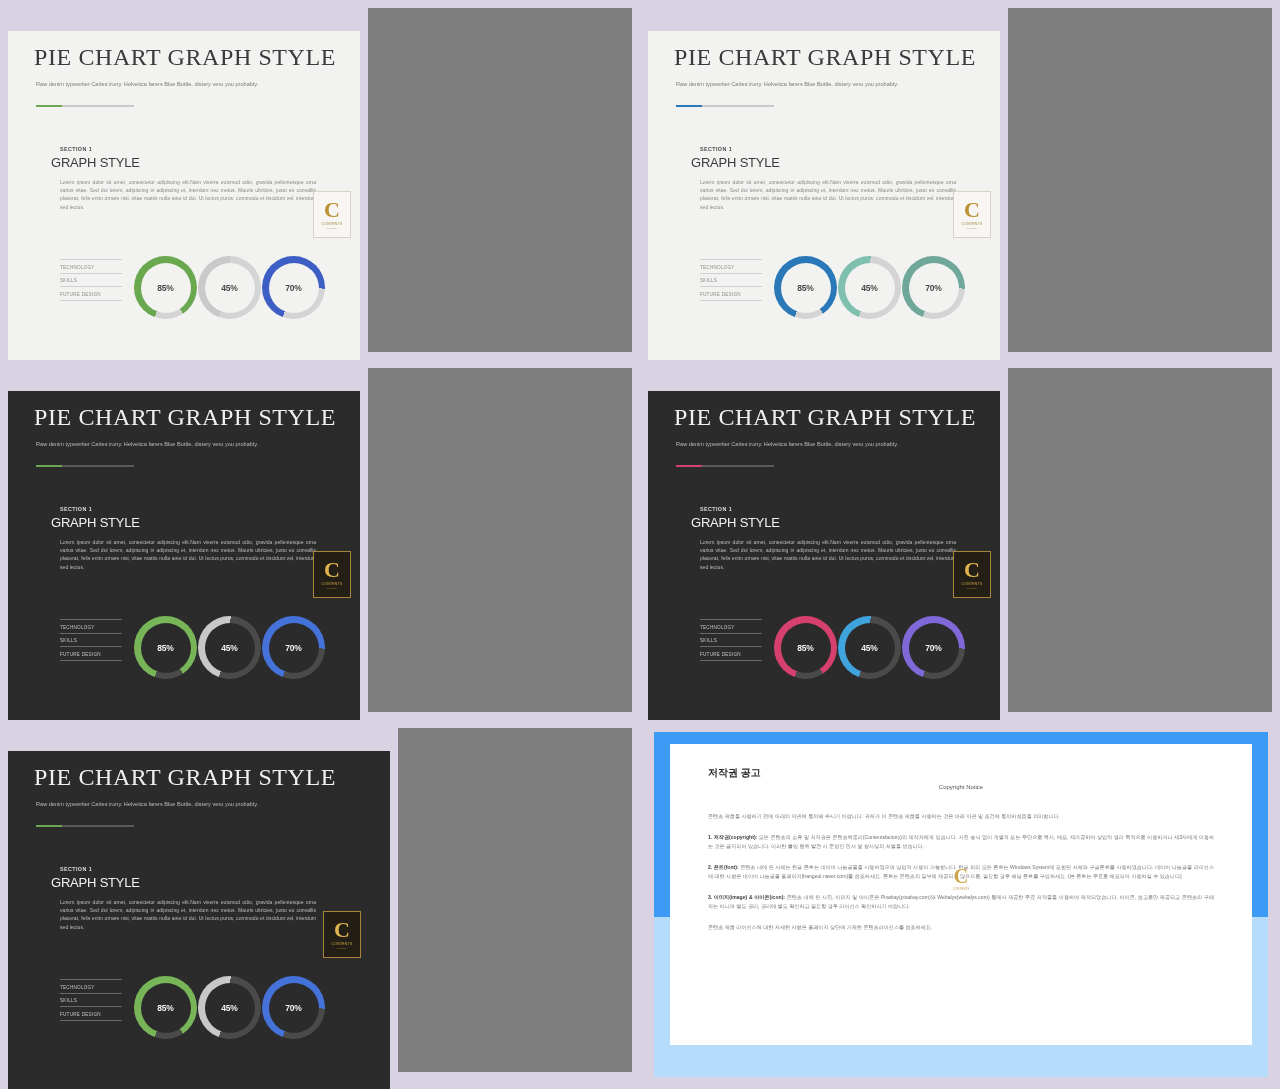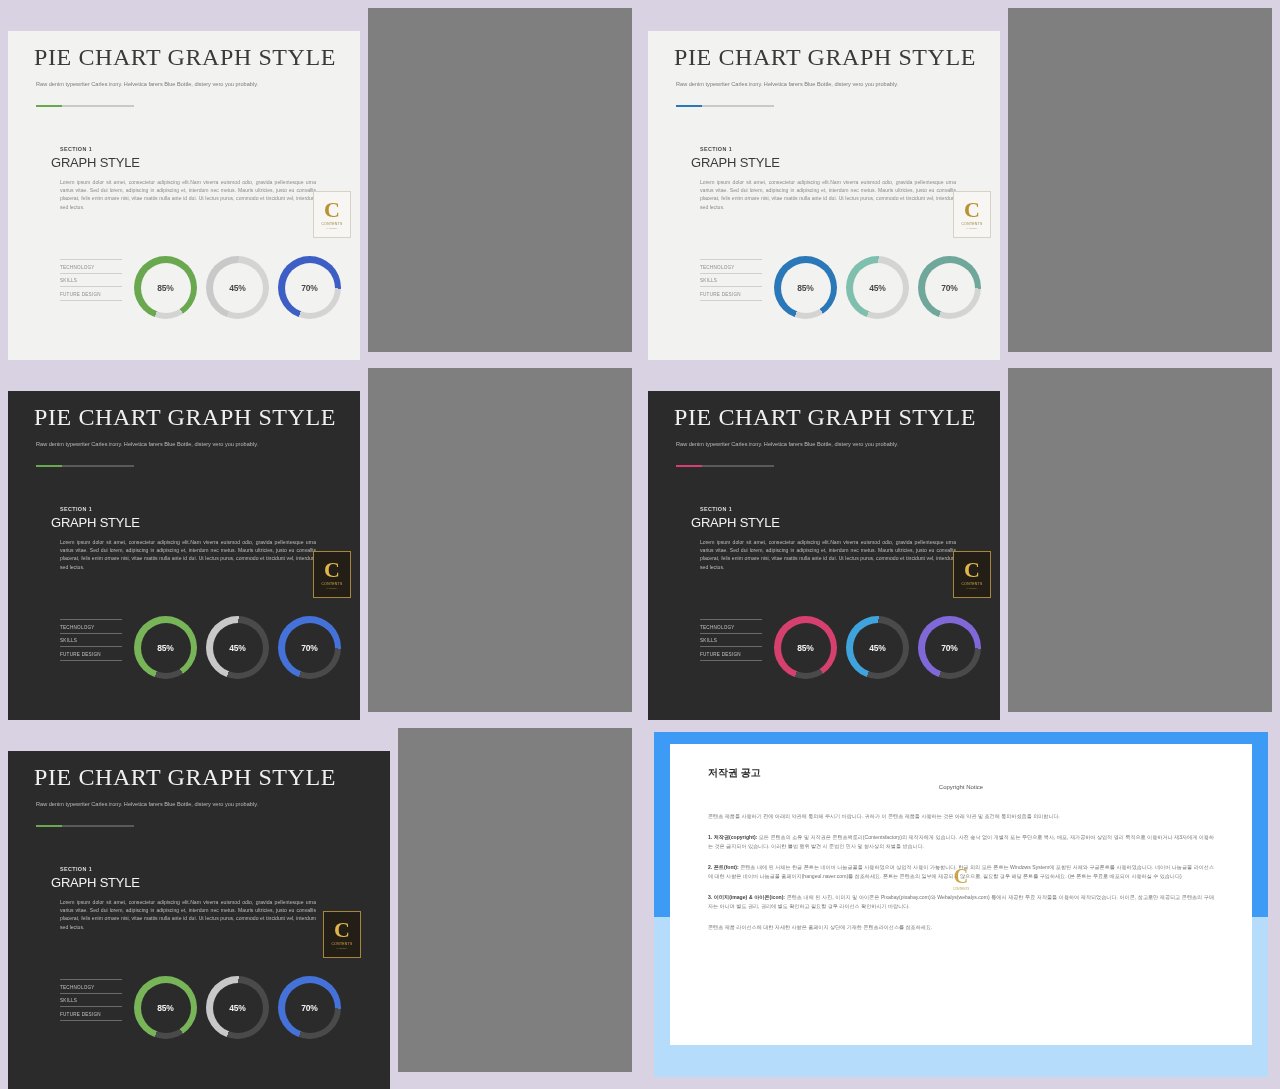--- a/index.html
+++ b/index.html
@@ -101,21 +101,21 @@
   .legend .li{
     font-size:4.6px;letter-spacing:0.25px;color:#8d8d8d;
     border-top:1px solid #d0d0d0;
     padding:4.5px 0 3px 0;
   }
   .legend .li:last-child{border-bottom:1px solid #d0d0d0;}
   .dark .legend .li{color:#c2c2c2;border-top-color:#6a6a6a;}
   .dark .legend .li:last-child{border-bottom-color:#6a6a6a;}
 
   
-  .donuts{position:absolute;left:126px;top:225px;display:flex;gap:9px;}
+  .donuts{position:absolute;left:126px;top:225px;display:flex;gap:1px;}
   .donut{
     width:63px;height:63px;border-radius:50%;
     display:flex;align-items:center;justify-content:center;
     position:relative;
   }
   .donut .hole{
     width:50px;height:50px;border-radius:50%;
     background:#f2f2f0;
     display:flex;align-items:center;justify-content:center;
   }

